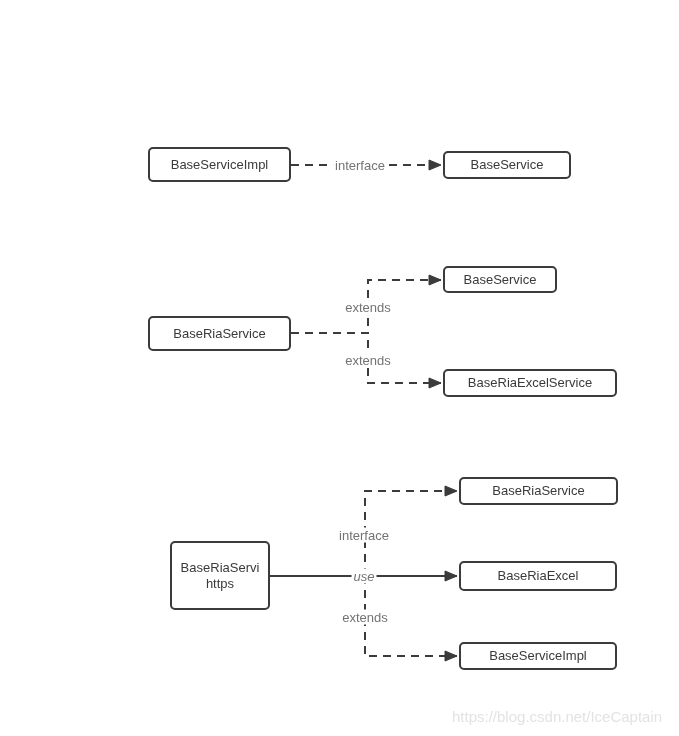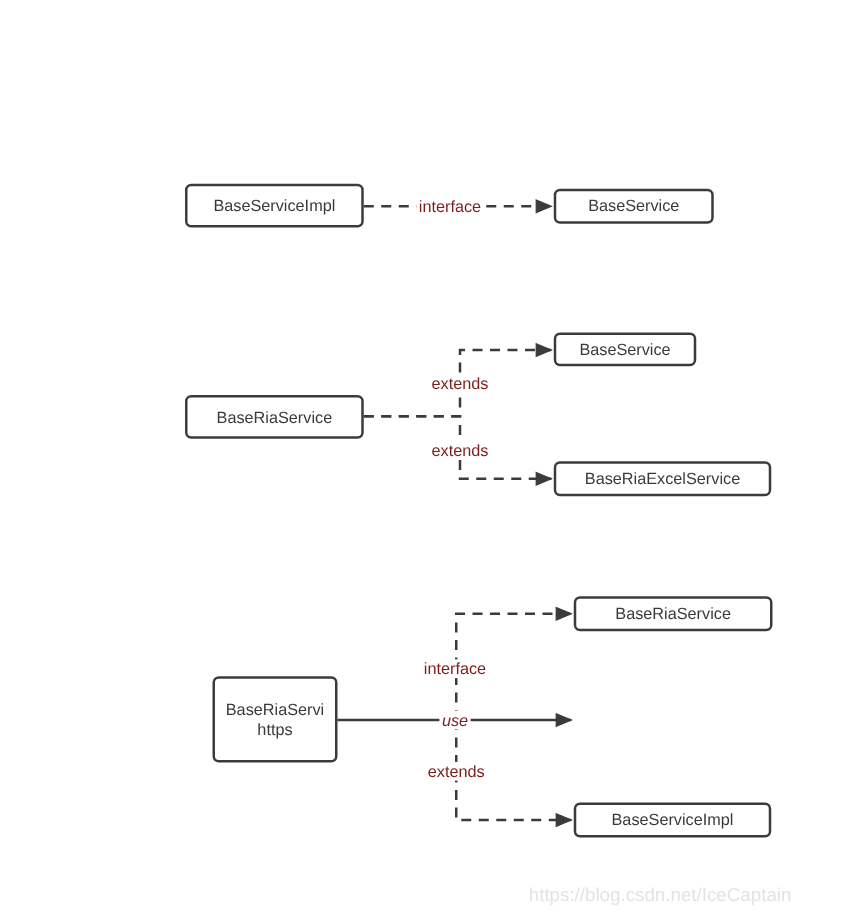--- a/index.html
+++ b/index.html
@@ -50,29 +50,29 @@
     display: flex;
     align-items: center;
     justify-content: center;
     text-align: center;
     white-space: pre-line;
   }
   .edge-label {
     position: absolute;
     transform: translate(-50%, -50%);
     background: #ffffff;
-    color: #7f1d1d;
+    color: #737373;
     font-size: 13px;
     line-height: 15px;
     padding: 0 2px;
     white-space: nowrap;
   }
   .watermark {
     position: absolute;
-    left: 423px;
+    left: 452px;
     top: 708px;
     color: #e3e3e3;
     font-size: 15px;
     white-space: nowrap;
     text-align: center;
   }
 </style>
 </head>
 <body>
 
@@ -95,20 +95,21 @@
 
   <div class="nodes-layer">
       <div class="node" style="left: 148px; top: 147px; width: 143px; height: 35px;">BaseServiceImpl</div>
       <div class="node" style="left: 443px; top: 151px; width: 128px; height: 28px;">BaseService</div>
       <div class="node" style="left: 148px; top: 316px; width: 143px; height: 35px;">BaseRiaService</div>
       <div class="node" style="left: 443px; top: 266px; width: 114px; height: 27px;">BaseService</div>
       <div class="node" style="left: 443px; top: 369px; width: 174px; height: 28px;">BaseRiaExcelService</div>
       <div class="node" style="left: 170px; top: 541px; width: 100px; height: 69px;">BaseRiaServi
 https</div>
       <div class="node" style="left: 459px; top: 477px; width: 159px; height: 28px;">BaseRiaService</div>
+      <div class="node" style="left: 459px; top: 561px; width: 158px; height: 30px;">BaseRiaExcel</div>
       <div class="node" style="left: 459px; top: 642px; width: 158px; height: 28px;">BaseServiceImpl</div>
       <div class="edge-label" style="left: 360px; top: 165px;">interface</div>
       <div class="edge-label" style="left: 368px; top: 307px;">extends</div>
       <div class="edge-label" style="left: 368px; top: 360px;">extends</div>
       <div class="edge-label" style="left: 364px; top: 535px;">interface</div>
       <div class="edge-label" style="left: 364px; top: 576px; font-style: italic;">use</div>
       <div class="edge-label" style="left: 365px; top: 617px;">extends</div>
     </div>
 
   <div class="watermark">https://blog.csdn.net/IceCaptain</div>

